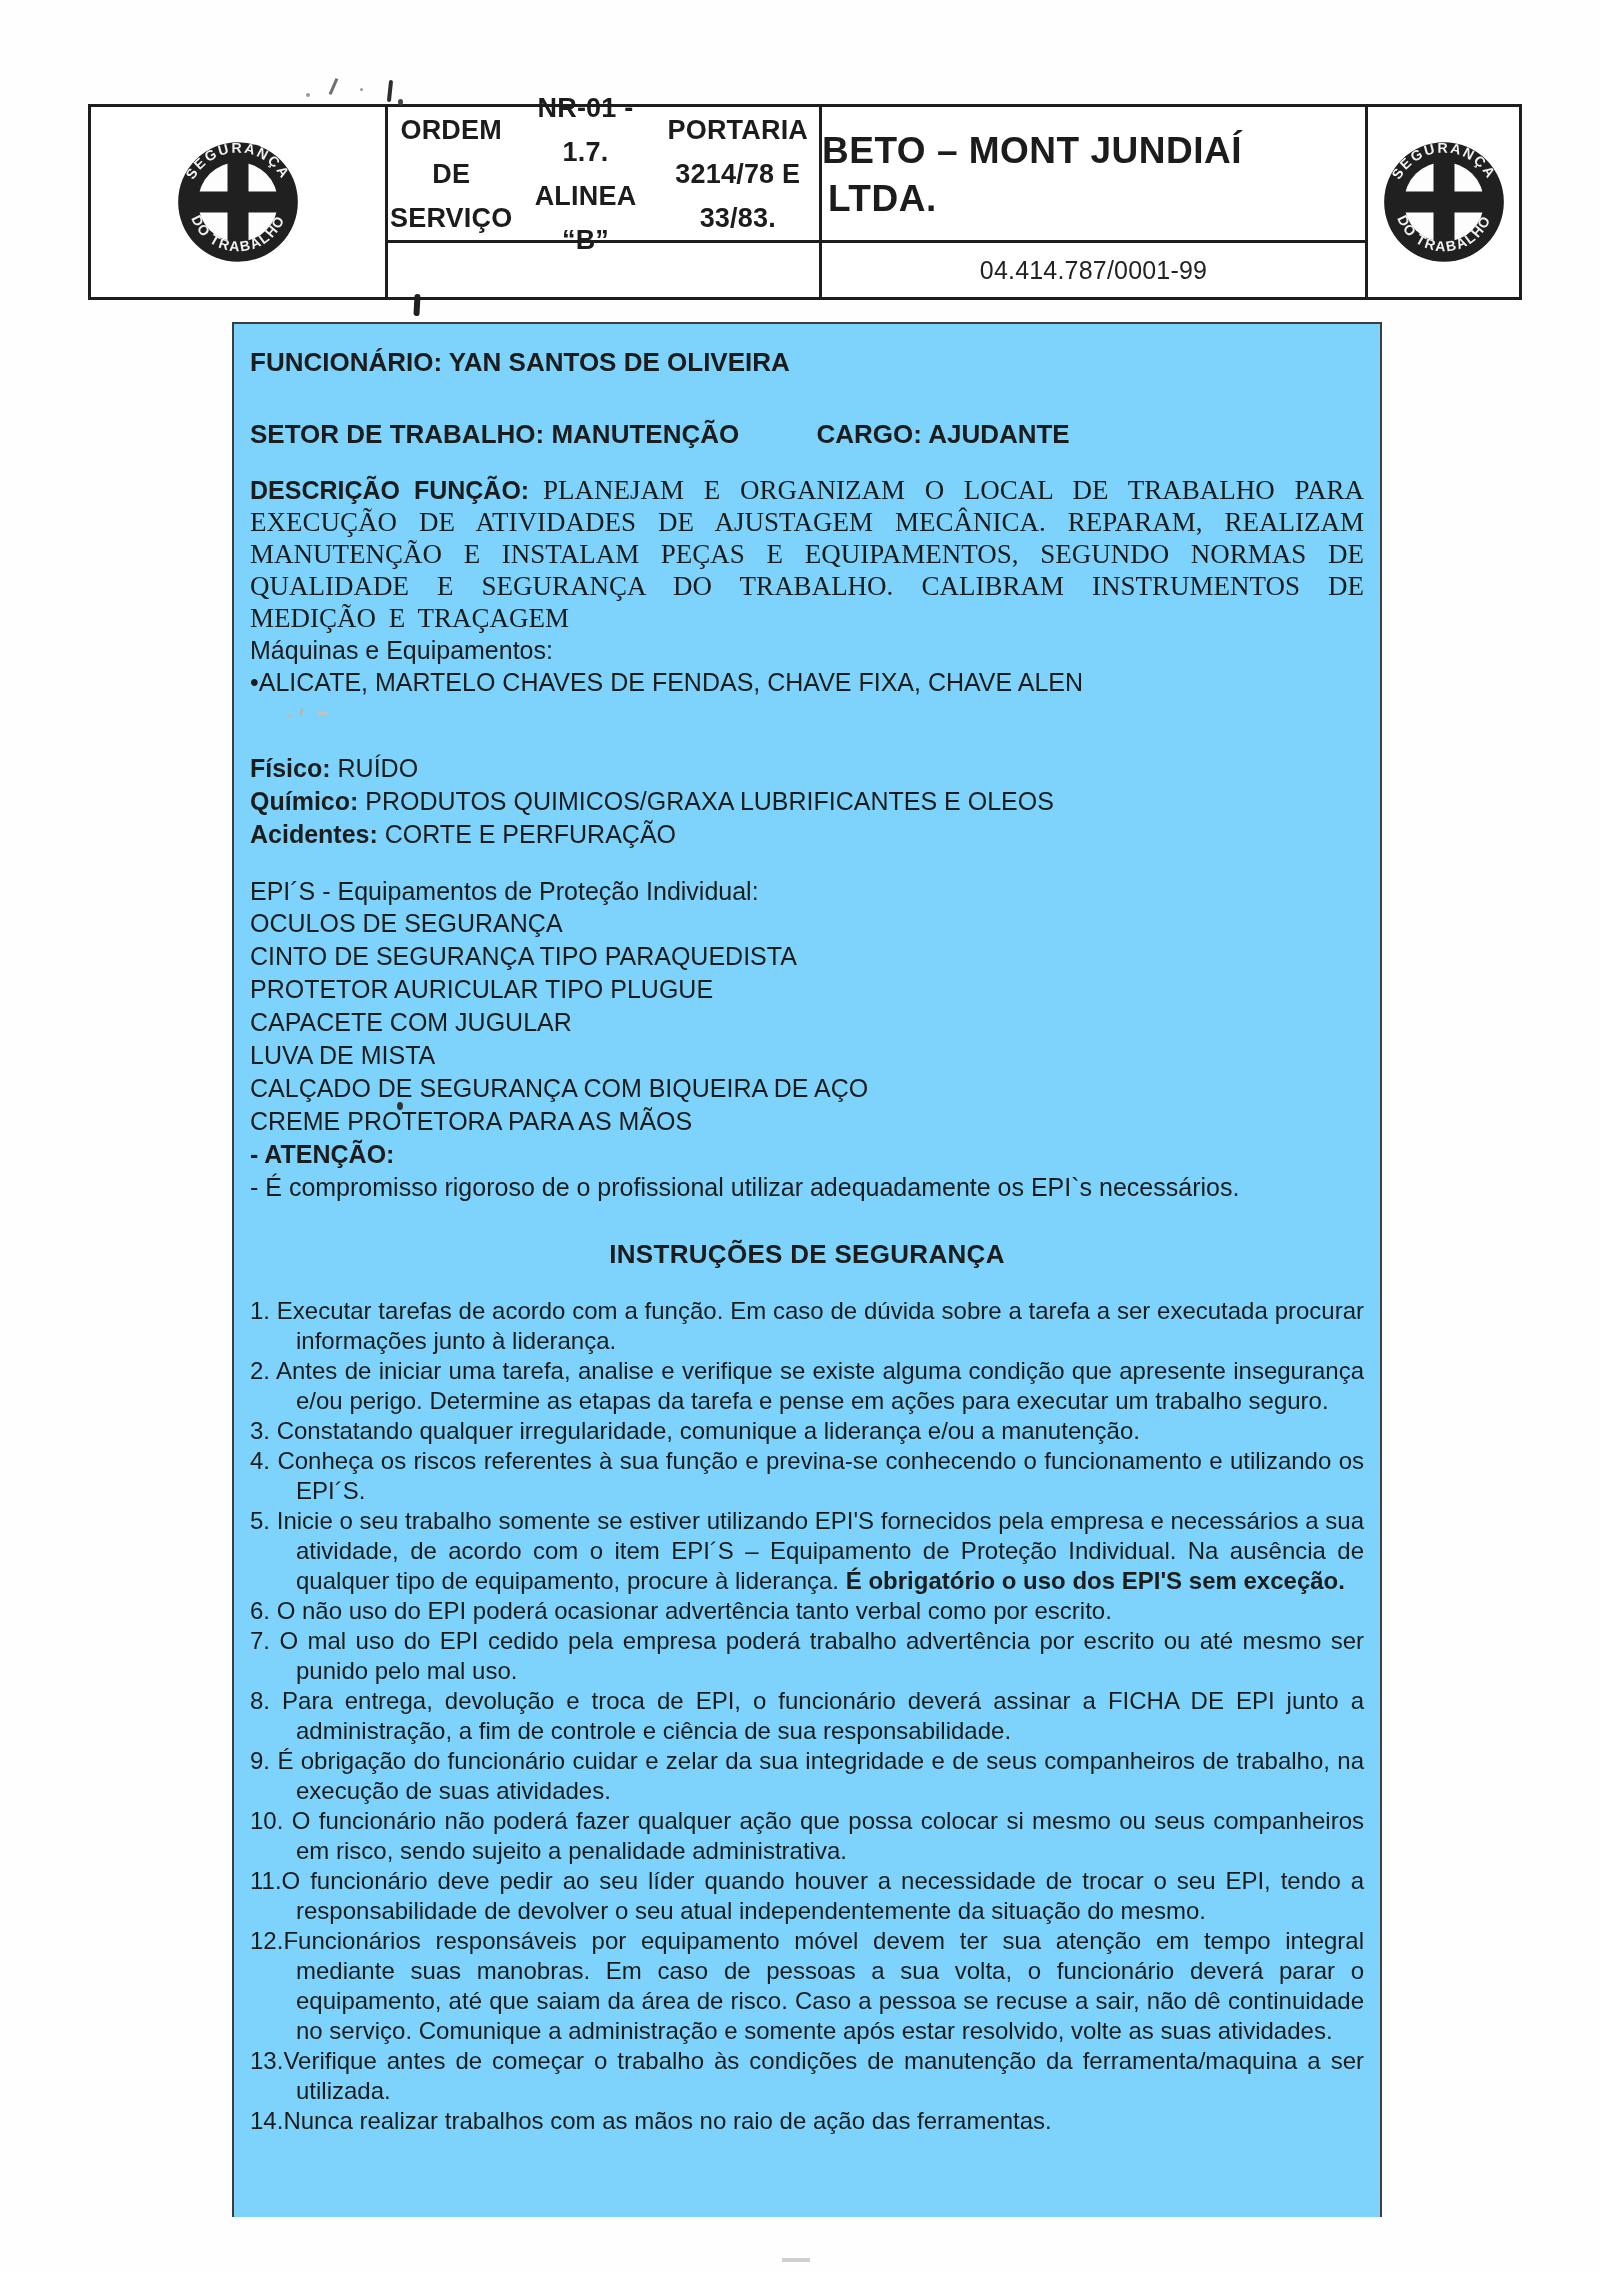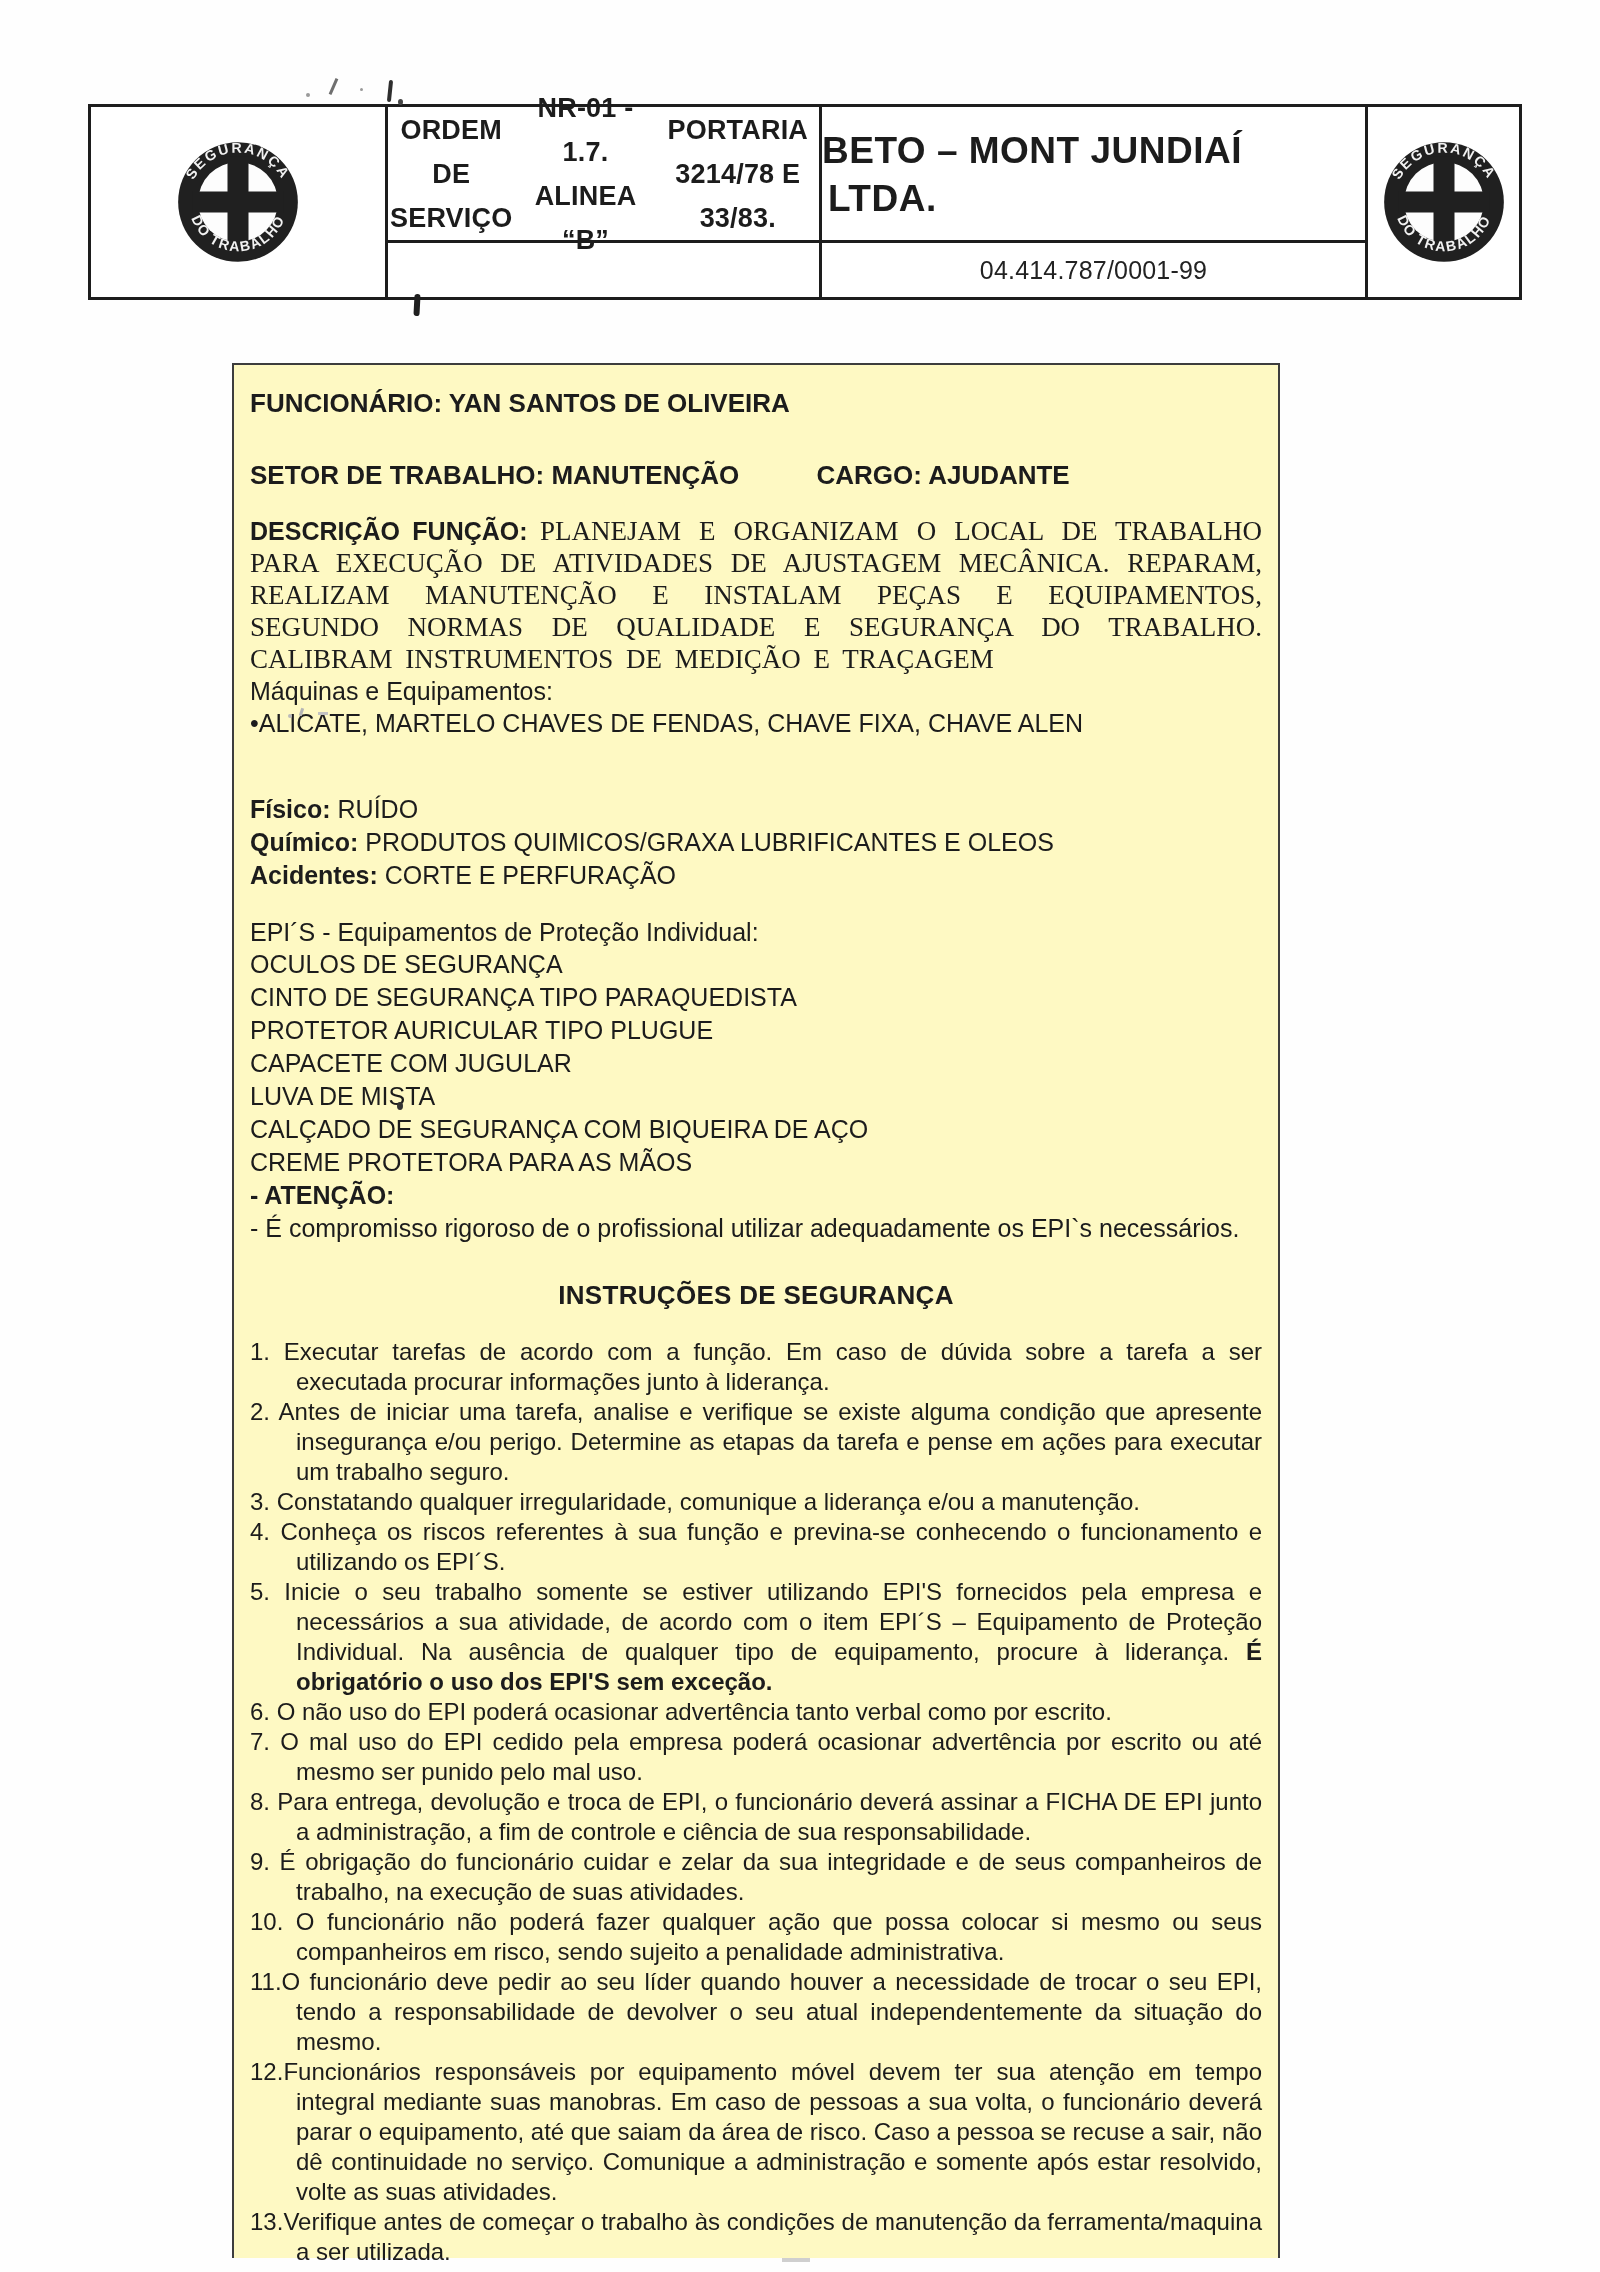--- a/index.html
+++ b/index.html
@@ -26,26 +26,25 @@
   .cell-empty{grid-column:2;grid-row:2;border-left:3px solid #1d1d1d;border-top:3px solid #1d1d1d;}
   .cell-cnpj{grid-column:3;grid-row:2;border-left:3px solid #1d1d1d;border-top:3px solid #1d1d1d;display:flex;align-items:center;justify-content:center;}
   .cell-logo-right{grid-column:4;grid-row:1/3;border-left:3px solid #1d1d1d;display:flex;align-items:center;justify-content:center;}
   .title-line{font-weight:bold;font-size:27px;line-height:44px;letter-spacing:0.2px;}
   .company-line1{font-weight:bold;font-size:37px;line-height:50px;letter-spacing:0.5px;}
   .company-line2{font-weight:bold;font-size:37px;line-height:46px;letter-spacing:0.5px;margin-left:6px;}
   .cnpj-text{font-size:25px;letter-spacing:0.2px;color:#222;}
   .seal{width:126px;height:126px;}
   
   .content-box{
-    position:absolute;left:232px;top:322px;width:1048px;height:1895px;
+    position:absolute;left:232px;top:322px;width:1150px;height:1895px;
     border:2px solid #3d3d3d;border-bottom:none;
-    box-sizing:border-box;background:#fef9c3;
+    box-sizing:border-box;background:#7dd3fc;
     padding:22px 16px 0 16px;
     overflow:visible;
-    margin-top:41px;
   }
   .line-funcionario{font-weight:bold;font-size:26px;line-height:32px;margin-bottom:40px;}
   .line-setor{font-weight:bold;font-size:26px;line-height:32px;margin-bottom:24px;}
   .cargo-span{margin-left:70px;}
   .para-descricao{
     font-size:25px;line-height:32px;text-align:justify;margin:0;
   }
   .para-descricao .lbl{font-weight:bold;font-family:"Liberation Sans",sans-serif;font-size:25px;}
   .para-descricao .serif{font-family:"Liberation Serif",serif;font-size:27px;word-spacing:6px;}
   .line-bold-label{font-weight:normal;font-size:25px;line-height:32px;}
@@ -194,21 +193,21 @@
 
   <div class="instr-title">INSTRUÇÕES DE SEGURANÇA</div>
 
   <div id="instrucoes">
       <div class="instr-item"><span class="num">1. </span><span>Executar tarefas de acordo com a função. Em caso de dúvida sobre a tarefa a ser executada procurar informações junto à liderança.</span></div>
       <div class="instr-item"><span class="num">2. </span><span>Antes de iniciar uma tarefa, analise e verifique se existe alguma condição que apresente insegurança e/ou perigo. Determine as etapas da tarefa e pense em ações para executar um trabalho seguro.</span></div>
       <div class="instr-item"><span class="num">3. </span><span>Constatando qualquer irregularidade, comunique a liderança e/ou a manutenção.</span></div>
       <div class="instr-item"><span class="num">4. </span><span>Conheça os riscos referentes à sua função e previna-se conhecendo o funcionamento e utilizando os EPI´S.</span></div>
       <div class="instr-item"><span class="num">5. </span><span>Inicie o seu trabalho somente se estiver utilizando EPI'S fornecidos pela empresa e necessários a sua atividade, de acordo com o item EPI´S – Equipamento de Proteção Individual. Na ausência de qualquer tipo de equipamento, procure à liderança.</span> <strong>É obrigatório o uso dos EPI'S sem exceção.</strong></div>
       <div class="instr-item"><span class="num">6. </span><span>O não uso do EPI poderá ocasionar advertência tanto verbal como por escrito.</span></div>
-      <div class="instr-item"><span class="num">7. </span><span>O mal uso do EPI cedido pela empresa poderá ocasionar advertência por escrito ou até mesmo ser punido pelo mal uso.</span></div>
+      <div class="instr-item"><span class="num">7. </span><span>O mal uso do EPI cedido pela empresa poderá trabalho advertência por escrito ou até mesmo ser punido pelo mal uso.</span></div>
       <div class="instr-item"><span class="num">8. </span><span>Para entrega, devolução e troca de EPI, o funcionário deverá assinar a FICHA DE EPI junto a administração, a fim de controle e ciência de sua responsabilidade.</span></div>
       <div class="instr-item"><span class="num">9. </span><span>É obrigação do funcionário cuidar e zelar da sua integridade e de seus companheiros de trabalho, na execução de suas atividades.</span></div>
       <div class="instr-item"><span class="num">10. </span><span>O funcionário não poderá fazer qualquer ação que possa colocar si mesmo ou seus companheiros em risco, sendo sujeito a penalidade administrativa.</span></div>
       <div class="instr-item"><span class="num">11.</span><span>O funcionário deve pedir ao seu líder quando houver a necessidade de trocar o seu EPI, tendo a responsabilidade de devolver o seu atual independentemente da situação do mesmo.</span></div>
       <div class="instr-item"><span class="num">12.</span><span>Funcionários responsáveis por equipamento móvel devem ter sua atenção em tempo integral mediante suas manobras. Em caso de pessoas a sua volta, o funcionário deverá parar o equipamento, até que saiam da área de risco. Caso a pessoa se recuse a sair, não dê continuidade no serviço. Comunique a administração e somente após estar resolvido, volte as suas atividades.</span></div>
       <div class="instr-item"><span class="num">13.</span><span>Verifique antes de começar o trabalho às condições de manutenção da ferramenta/maquina a ser utilizada.</span></div>
       <div class="instr-item"><span class="num">14.</span><span>Nunca realizar trabalhos com as mãos no raio de ação das ferramentas.</span></div>
     </div>
 </div>
 

